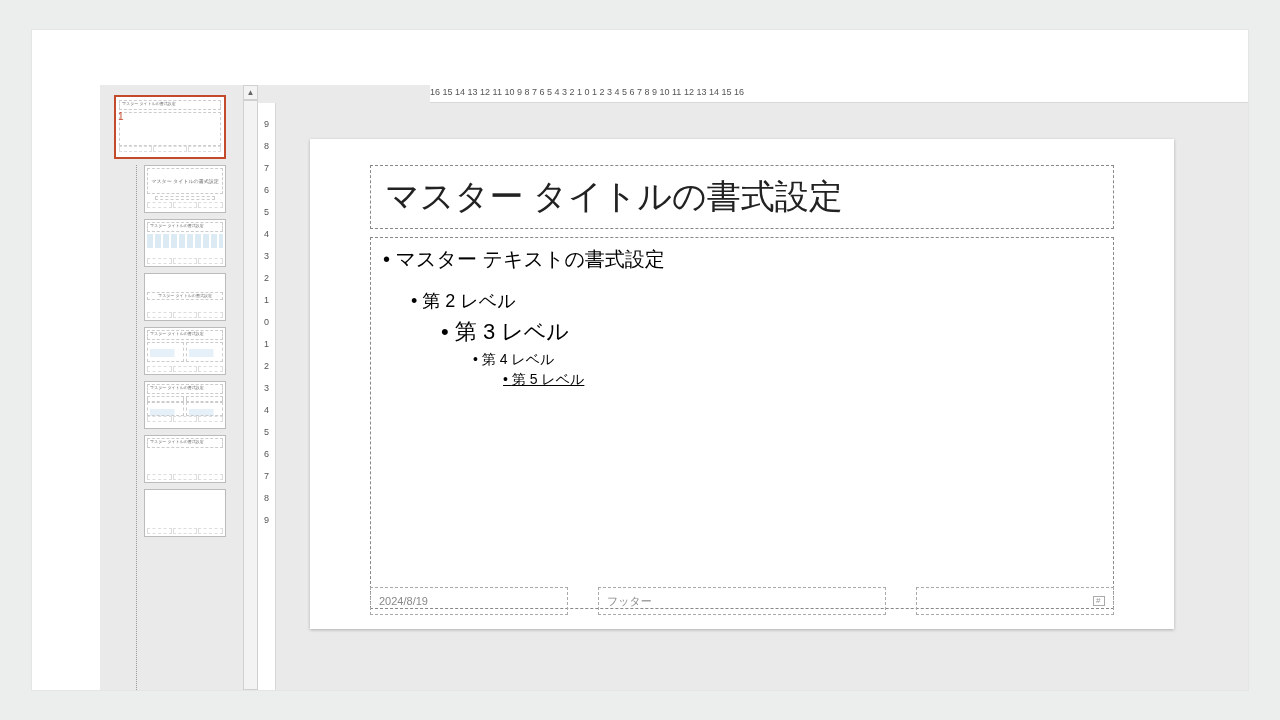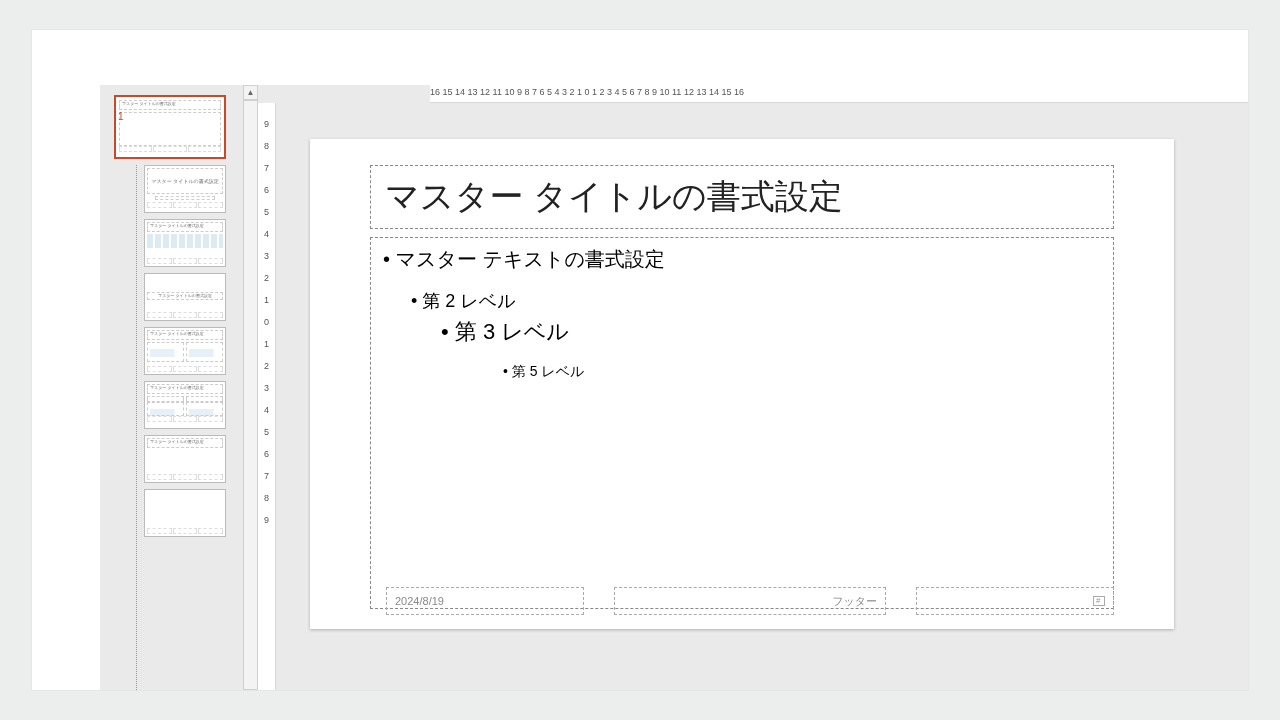--- a/index.html
+++ b/index.html
@@ -157,40 +157,40 @@
   color: #222;
 }
 .ph-body {
   padding: 8px 12px;
   height: 372px;
 }
 .ph-body .l1 { font-size: 20px;}
 .ph-body .l2 { font-size: 18px; margin-left: 28px; margin-top:16px;}
 .ph-body .l3 { font-size: 22px; margin-left: 58px; margin-top:4px;}
 .ph-body .l4 { font-size: 14px; margin-left: 90px; margin-top:4px;}
-.ph-body .l5 { font-size: 14px; margin-left: 120px; margin-top:16px;}
+.ph-body .l5 { font-size: 14px; margin-left: 120px; margin-top:2px;text-decoration:underline;}
 .ph-body div::before{content:"• ";}
 .footers {
   position: absolute;
   bottom: 14px;
-  left: 76px; right: 60px;
+  left: 60px; right: 60px;
   display: flex;
   gap: 30px;
 }
 .ph-footer {
   border:1px dashed #aaa;
   height: 28px;
   font-size: 11px;
   color: #888;
   display:flex;
   align-items:center;
   padding: 0 8px;
 }
 .ph-date { flex: 0 0 198px; }
-.ph-center { flex: 1; justify-content:flex-end;font-family:Liberation Serif, serif;}
+.ph-center { flex: 1; justify-content:flex-start;font-family:Liberation Serif, serif;}
 .ph-num { flex: 0 0 198px; justify-content:flex-end;}
 .slidenum-icon { width:12px;height:10px;border:1px solid #aaa;position:relative;}
 .slidenum-icon::after{content:"#";font-size:8px;position:absolute;left:2px;top:-1px;color:#999;}
 </style>
 </head>
 <body>
 
 <div class="app-frame">
   <div class="workspace">
 
@@ -318,20 +318,21 @@
         </div>
 
         <div class="slide">
           <div class="ph ph-title">
             <div class="t">マスター タイトルの書式設定</div>
           </div>
           <div class="ph ph-body">
             <div class="l1">マスター テキストの書式設定</div>
             <div class="l2">第 2 レベル</div>
             <div class="l3">第 3 レベル</div>
+            <div class="l4">第 4 レベル</div>
             <div class="l5">第 5 レベル</div>
           </div>
           <div class="footers">
             <div class="ph-footer ph-date">
               <span>2024/8/19</span>
             </div>
             <div class="ph-footer ph-center">
               <span>フッター</span>
             </div>
             <div class="ph-footer ph-num">

